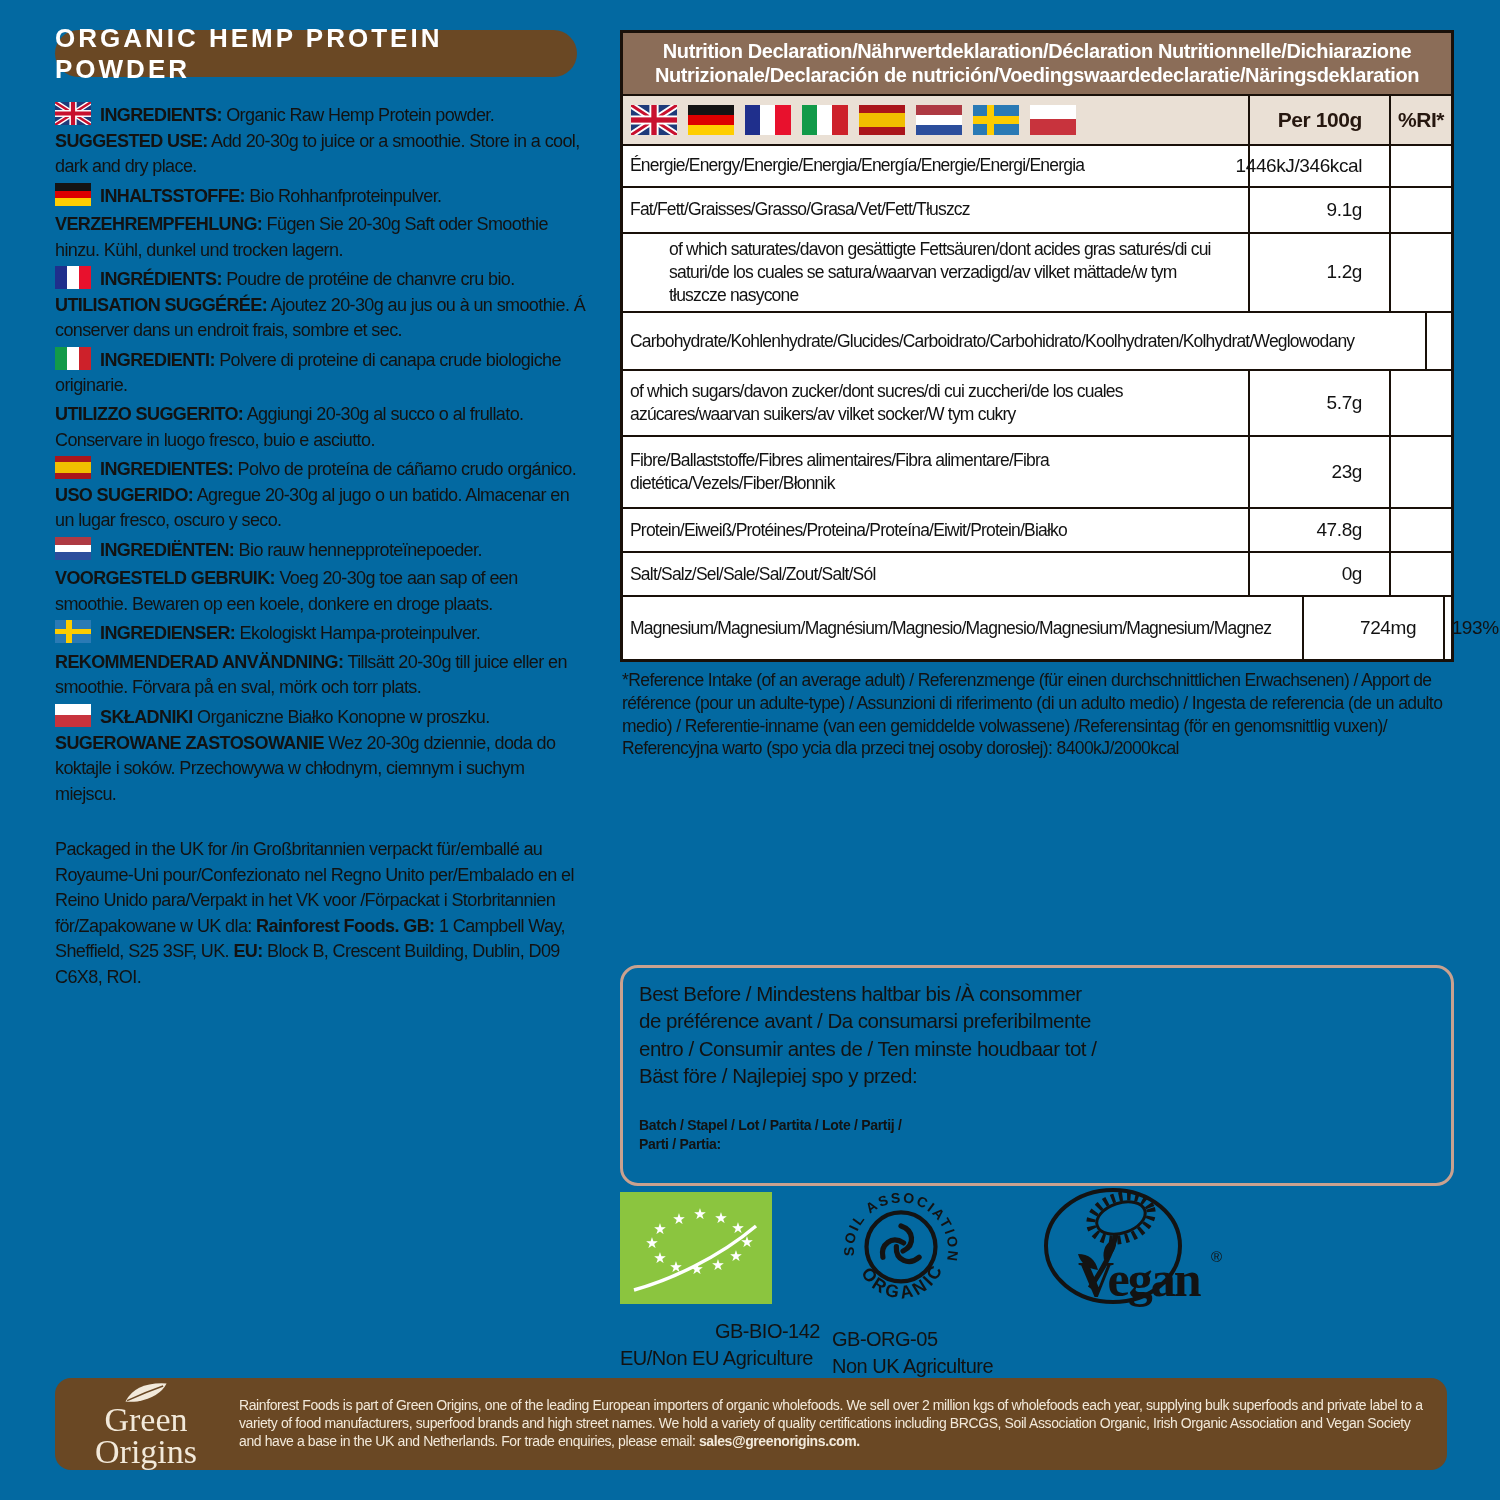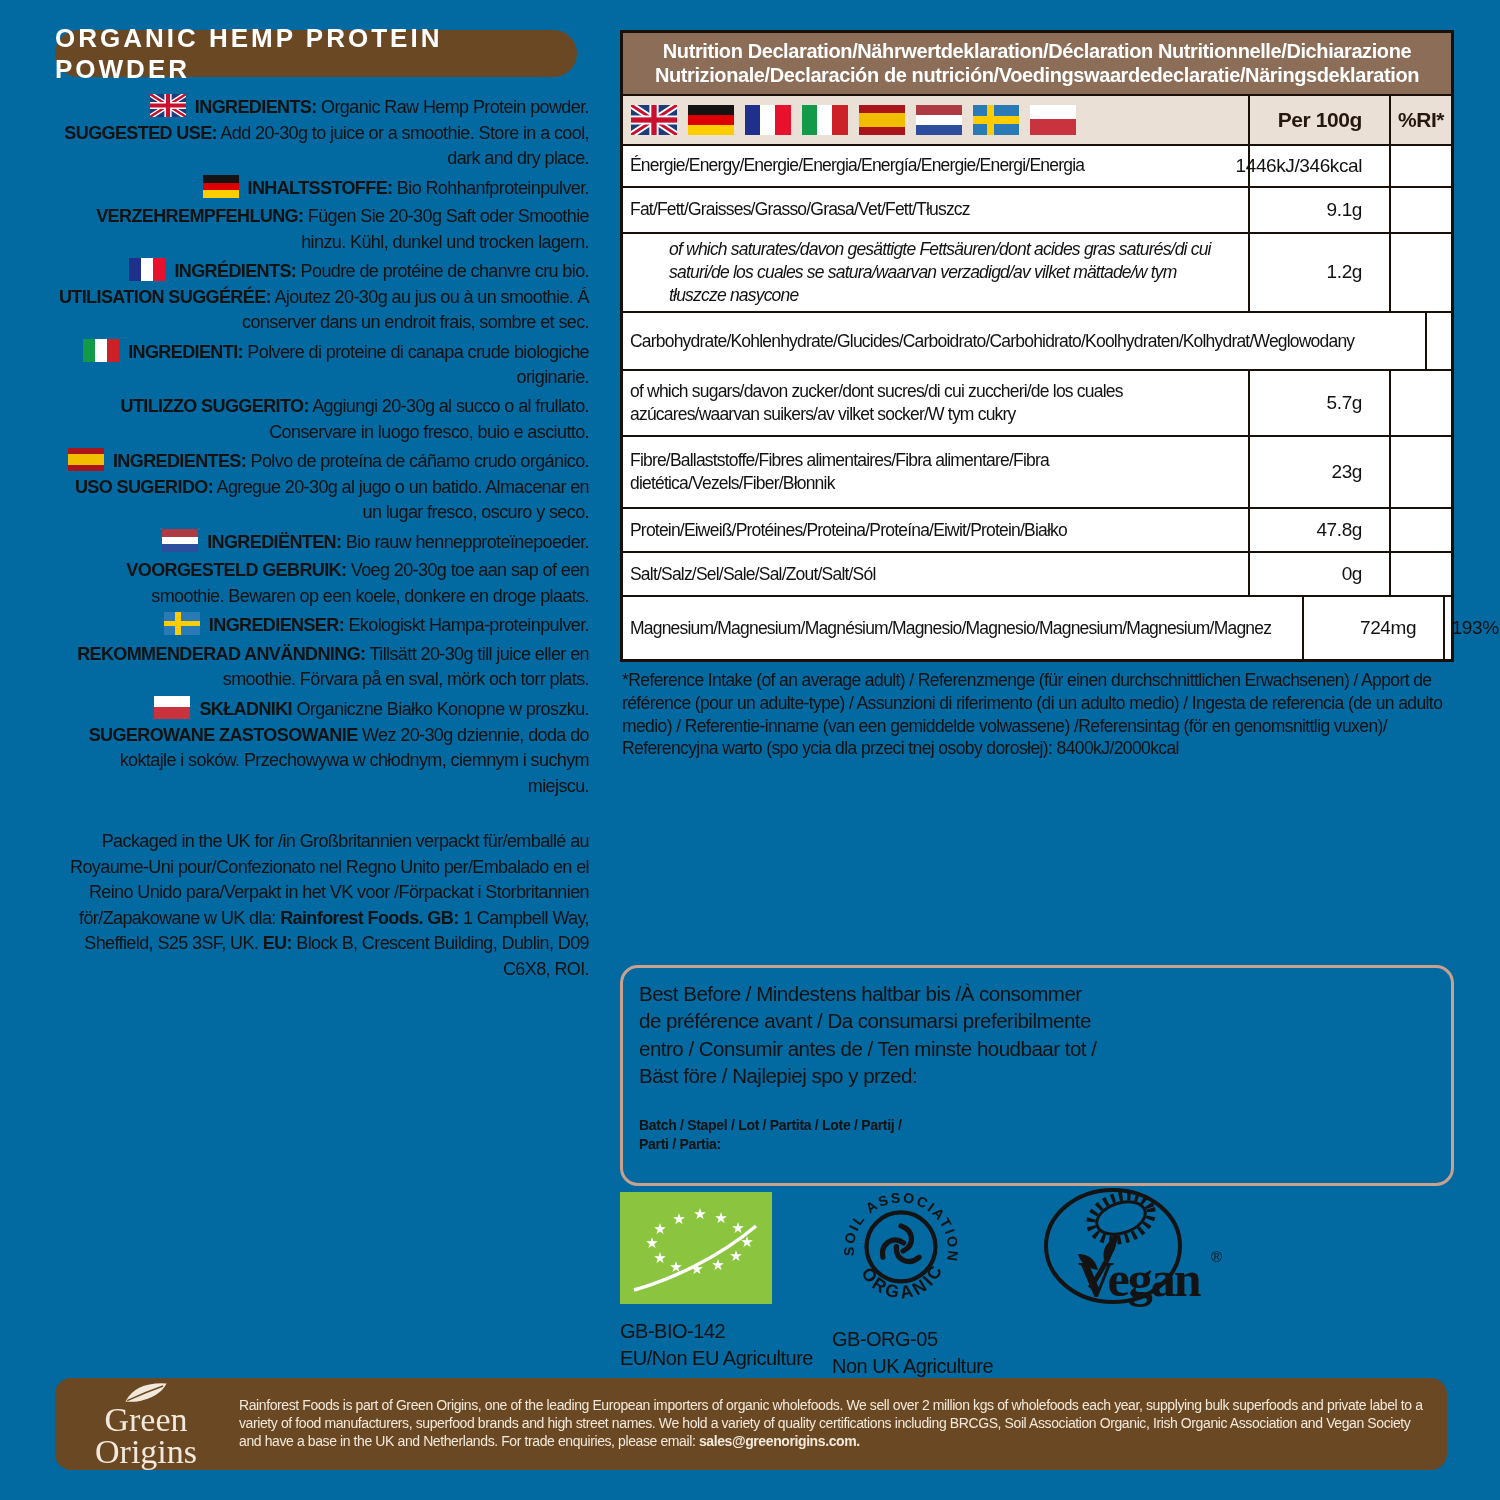--- a/index.html
+++ b/index.html
@@ -6,22 +6,22 @@
   .canvas{position:relative;width:1500px;height:1500px;background:#0369a1;overflow:hidden;
           font-family:"Liberation Sans","DejaVu Sans",sans-serif;color:#121212;}
 
   
   .banner{position:absolute;left:55px;top:30px;width:522px;height:47px;
           background:var(--brown,#6a4824);border-radius:26px;
           display:flex;align-items:center;justify-content:center;}
   .banner span{color:#fff;font-weight:bold;font-size:26px;letter-spacing:3px;}
 
   
-  .left-col{position:absolute;left:55px;top:94px;width:534px;
-            font-size:18px;letter-spacing:-0.6px;line-height:1.42;text-align:right;}
+  .left-col{position:absolute;left:55px;top:102px;width:534px;
+            font-size:18px;letter-spacing:-0.6px;line-height:1.42;}
   .ing{margin:0 0 3px 0;}
   .ing.gap{margin-top:30px;}
   .b{font-weight:bold;}
 
   
   .flag{display:inline-block;width:36px;height:23px;vertical-align:-4px;margin-right:9px;}
   .flag svg{display:block;width:100%;height:100%;}
   .flag-de{background:linear-gradient(to bottom,#141414 33%,#dd0000 33% 66%,#ffce00 66%);}
   .flag-fr{background:linear-gradient(to right,#1f2f8c 33%,#fff 33% 66%,#e8112d 66%);}
   .flag-it{background:linear-gradient(to right,#129a49 33%,#fff 33% 66%,#cd212a 66%);}
@@ -33,21 +33,21 @@
 
   
   .right-col{position:absolute;left:620px;top:30px;width:834px;}
   .ntable{border:3px solid var(--border,#191009);box-sizing:border-box;background:#fff;}
   .nt-header{background:var(--hdr,#8b6d58);color:#fff;text-align:center;font-weight:bold;
              font-size:20px;line-height:1.22;padding:6px 6px;letter-spacing:-0.4px;}
   .nt-row{display:grid;grid-template-columns:1fr 141px 81px;border-top:2px solid var(--border,#191009);}
   .nt-cell{display:flex;align-items:center;box-sizing:border-box;padding:4px 8px;}
   .nt-label{justify-content:flex-start;padding-left:7px;padding-right:12px;
             font-size:17.5px;letter-spacing:-0.8px;line-height:1.32;}
-  .nt-label.it{font-style:italic;padding-left:46px;}
+  .nt-label.it{padding-left:46px;}
   .nt-per,.nt-ri{border-left:2px solid var(--border,#191009);font-size:19px;letter-spacing:-0.4px;margin-left:19px;}
   .nt-per{justify-content:flex-end;}
   .nt-ri{justify-content:center;}
   .nt-colhead{background:var(--beige,#eae0d5);}
   .nt-colhead .nt-head{font-weight:bold;font-size:21px;color:#26170f;}
   .nt-flags{display:flex;gap:11px;align-items:center;padding:9px 8px;}
   .nt-flags .flag{width:46px;height:30px;margin:0;vertical-align:0;}
 
   .footnote{margin:7px 0 0 2px;font-size:17.5px;letter-spacing:-0.6px;line-height:1.3;}
 
@@ -55,21 +55,21 @@
   .bb-box{margin-top:205px;width:100%;box-sizing:border-box;
           border:3px solid var(--bb,#c9a18f);border-radius:18px;padding:12px 18px 30px 16px;}
   .bb-text{font-size:20.5px;letter-spacing:-0.5px;line-height:1.33;white-space:pre-line;}
   .bb-batch{font-size:14px;font-weight:bold;letter-spacing:-0.3px;line-height:1.33;
             white-space:pre-line;margin-top:27px;}
 
   
   .cert{position:absolute;}
   .cert .code,.cert .agri{font-size:20px;letter-spacing:-0.5px;line-height:1.35;}
   #cert-eu{left:620px;top:1192px;width:200px;}
-  #cert-eu .code{margin-top:10px;}
+  #cert-eu .code{margin-top:10px;text-align:right;}
   #cert-soil{left:832px;top:1182px;width:200px;}
   #cert-soil .code{margin-top:2px;}
   #cert-vegan{left:1028px;top:1182px;width:210px;}
 
   
   .footer{position:absolute;left:55px;top:1378px;width:1392px;height:92px;
           background:var(--brown,#6a4824);border-radius:16px;
           display:flex;align-items:center;color:var(--cream,#f2e9da);}
   .f-logo{width:182px;display:flex;flex-direction:column;align-items:center;justify-content:center;
           font-family:"Liberation Serif","DejaVu Serif",serif;line-height:0.95;}

